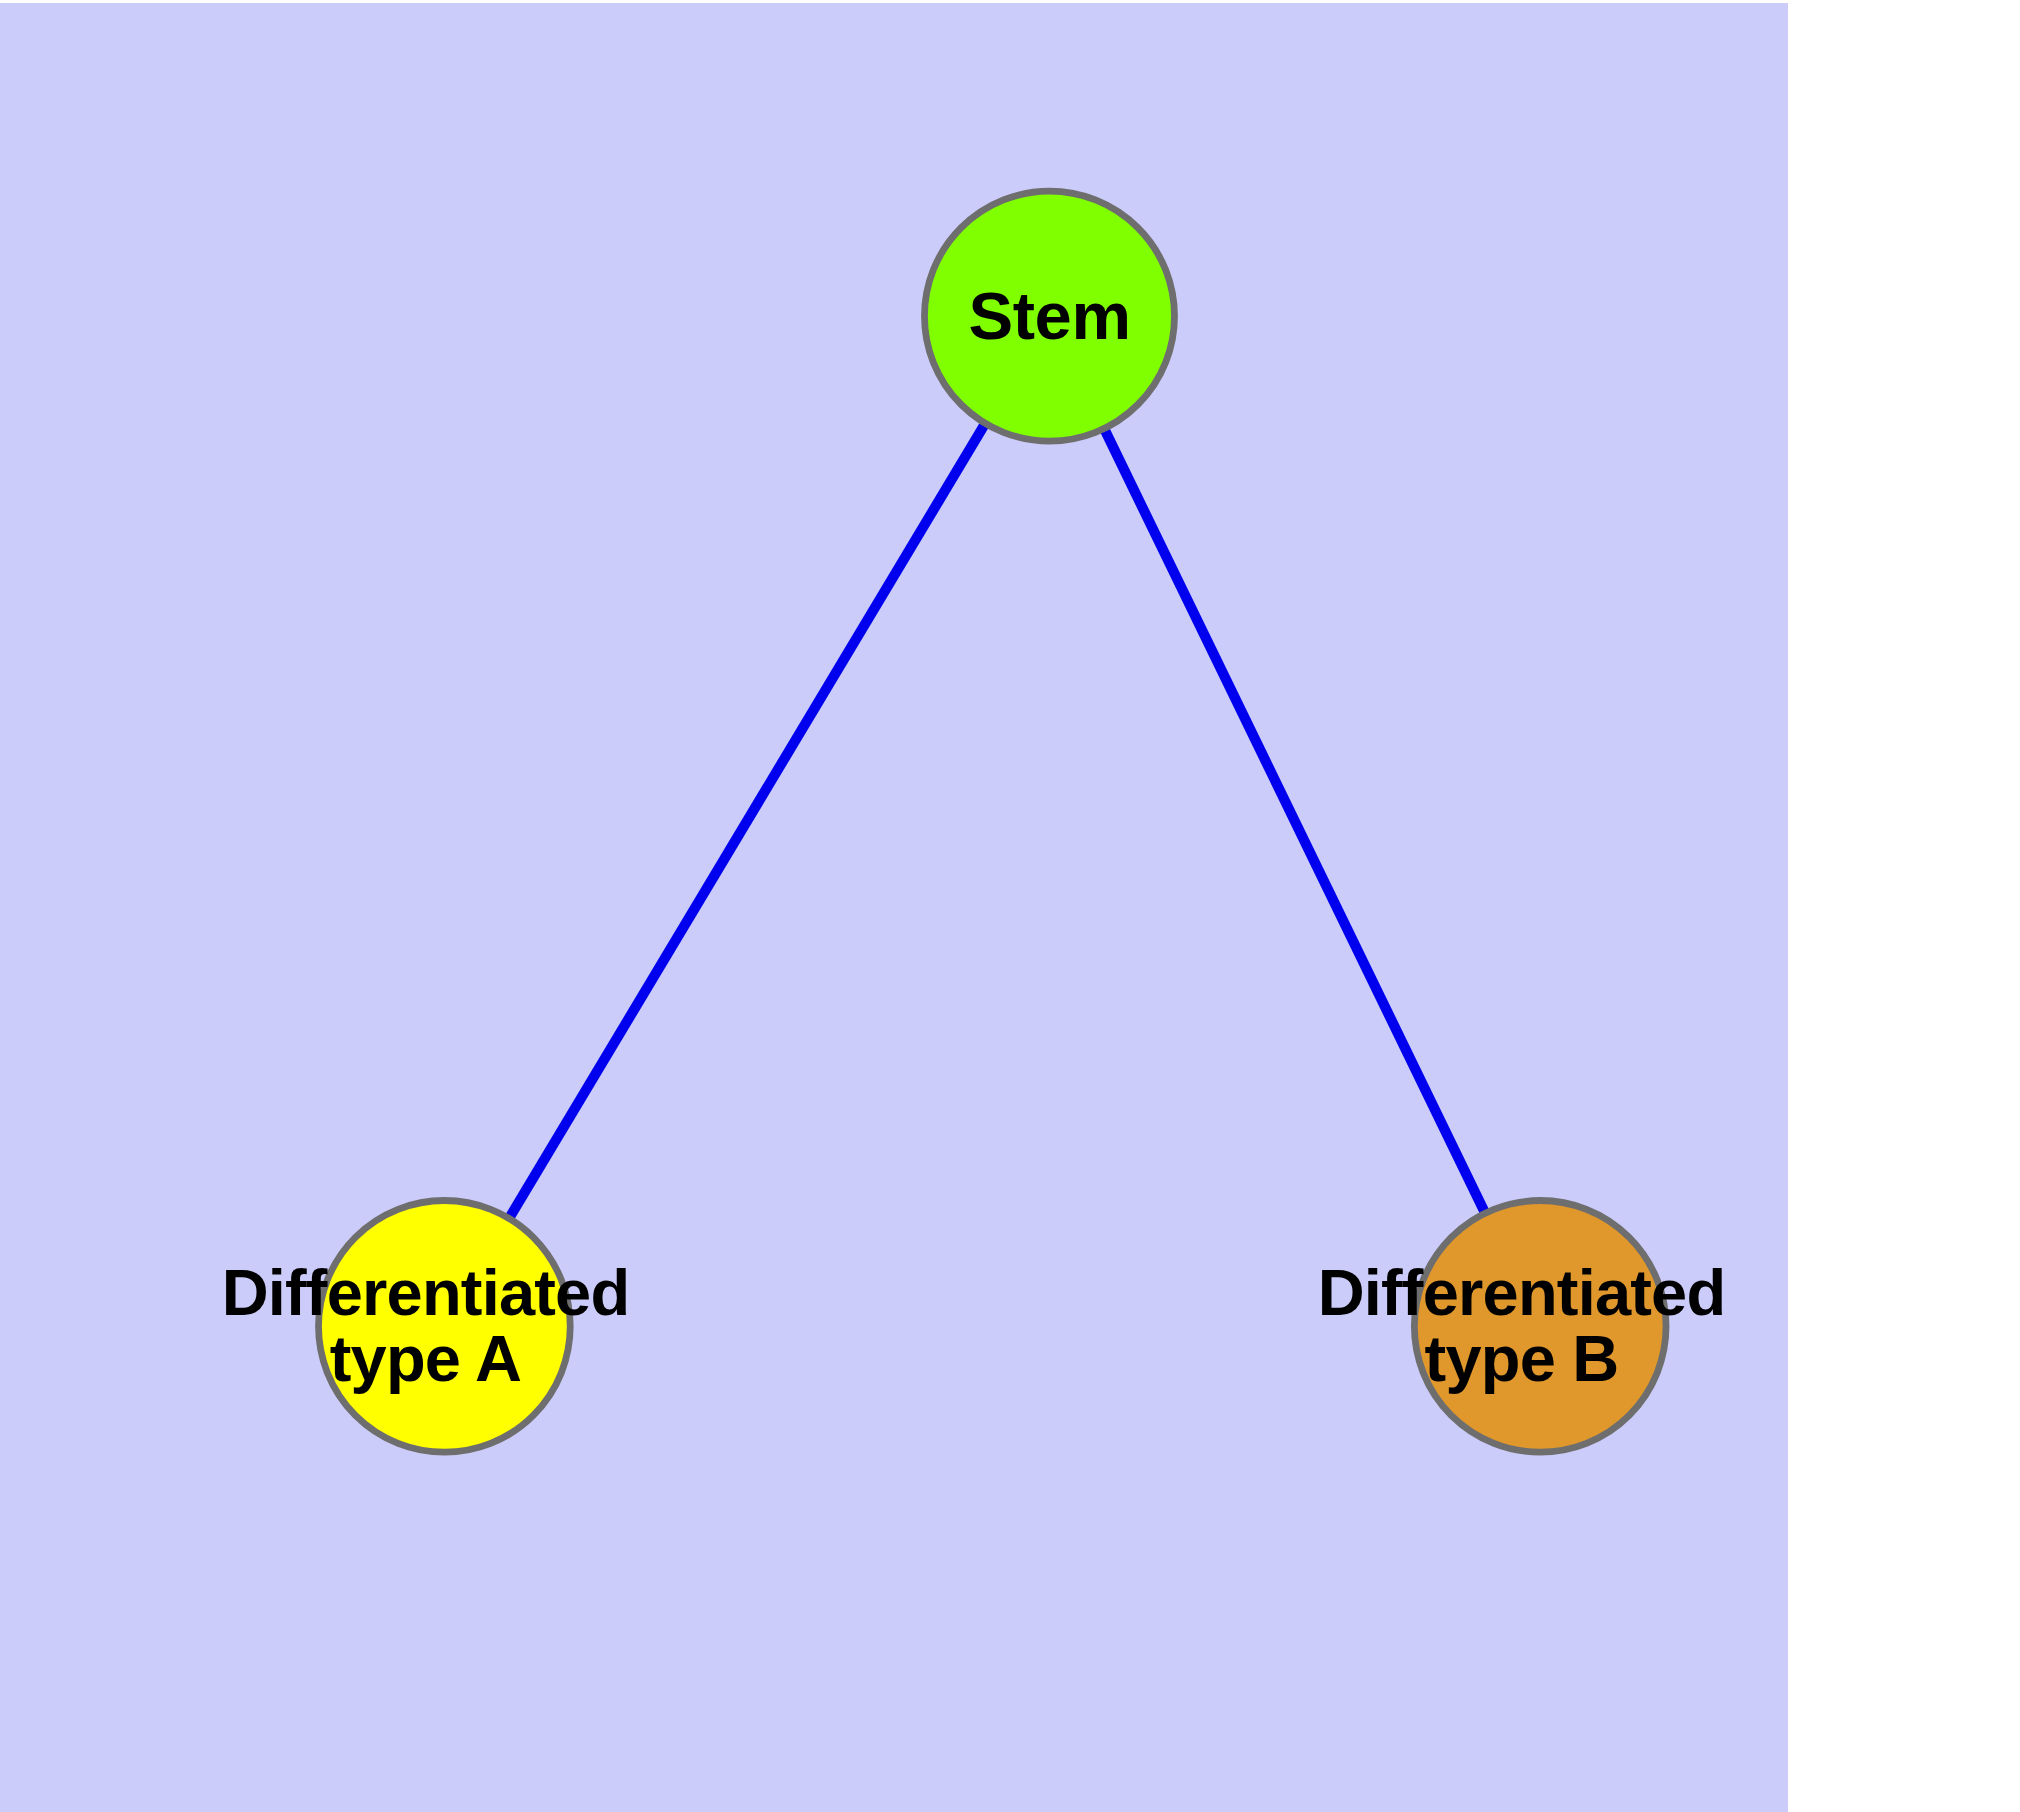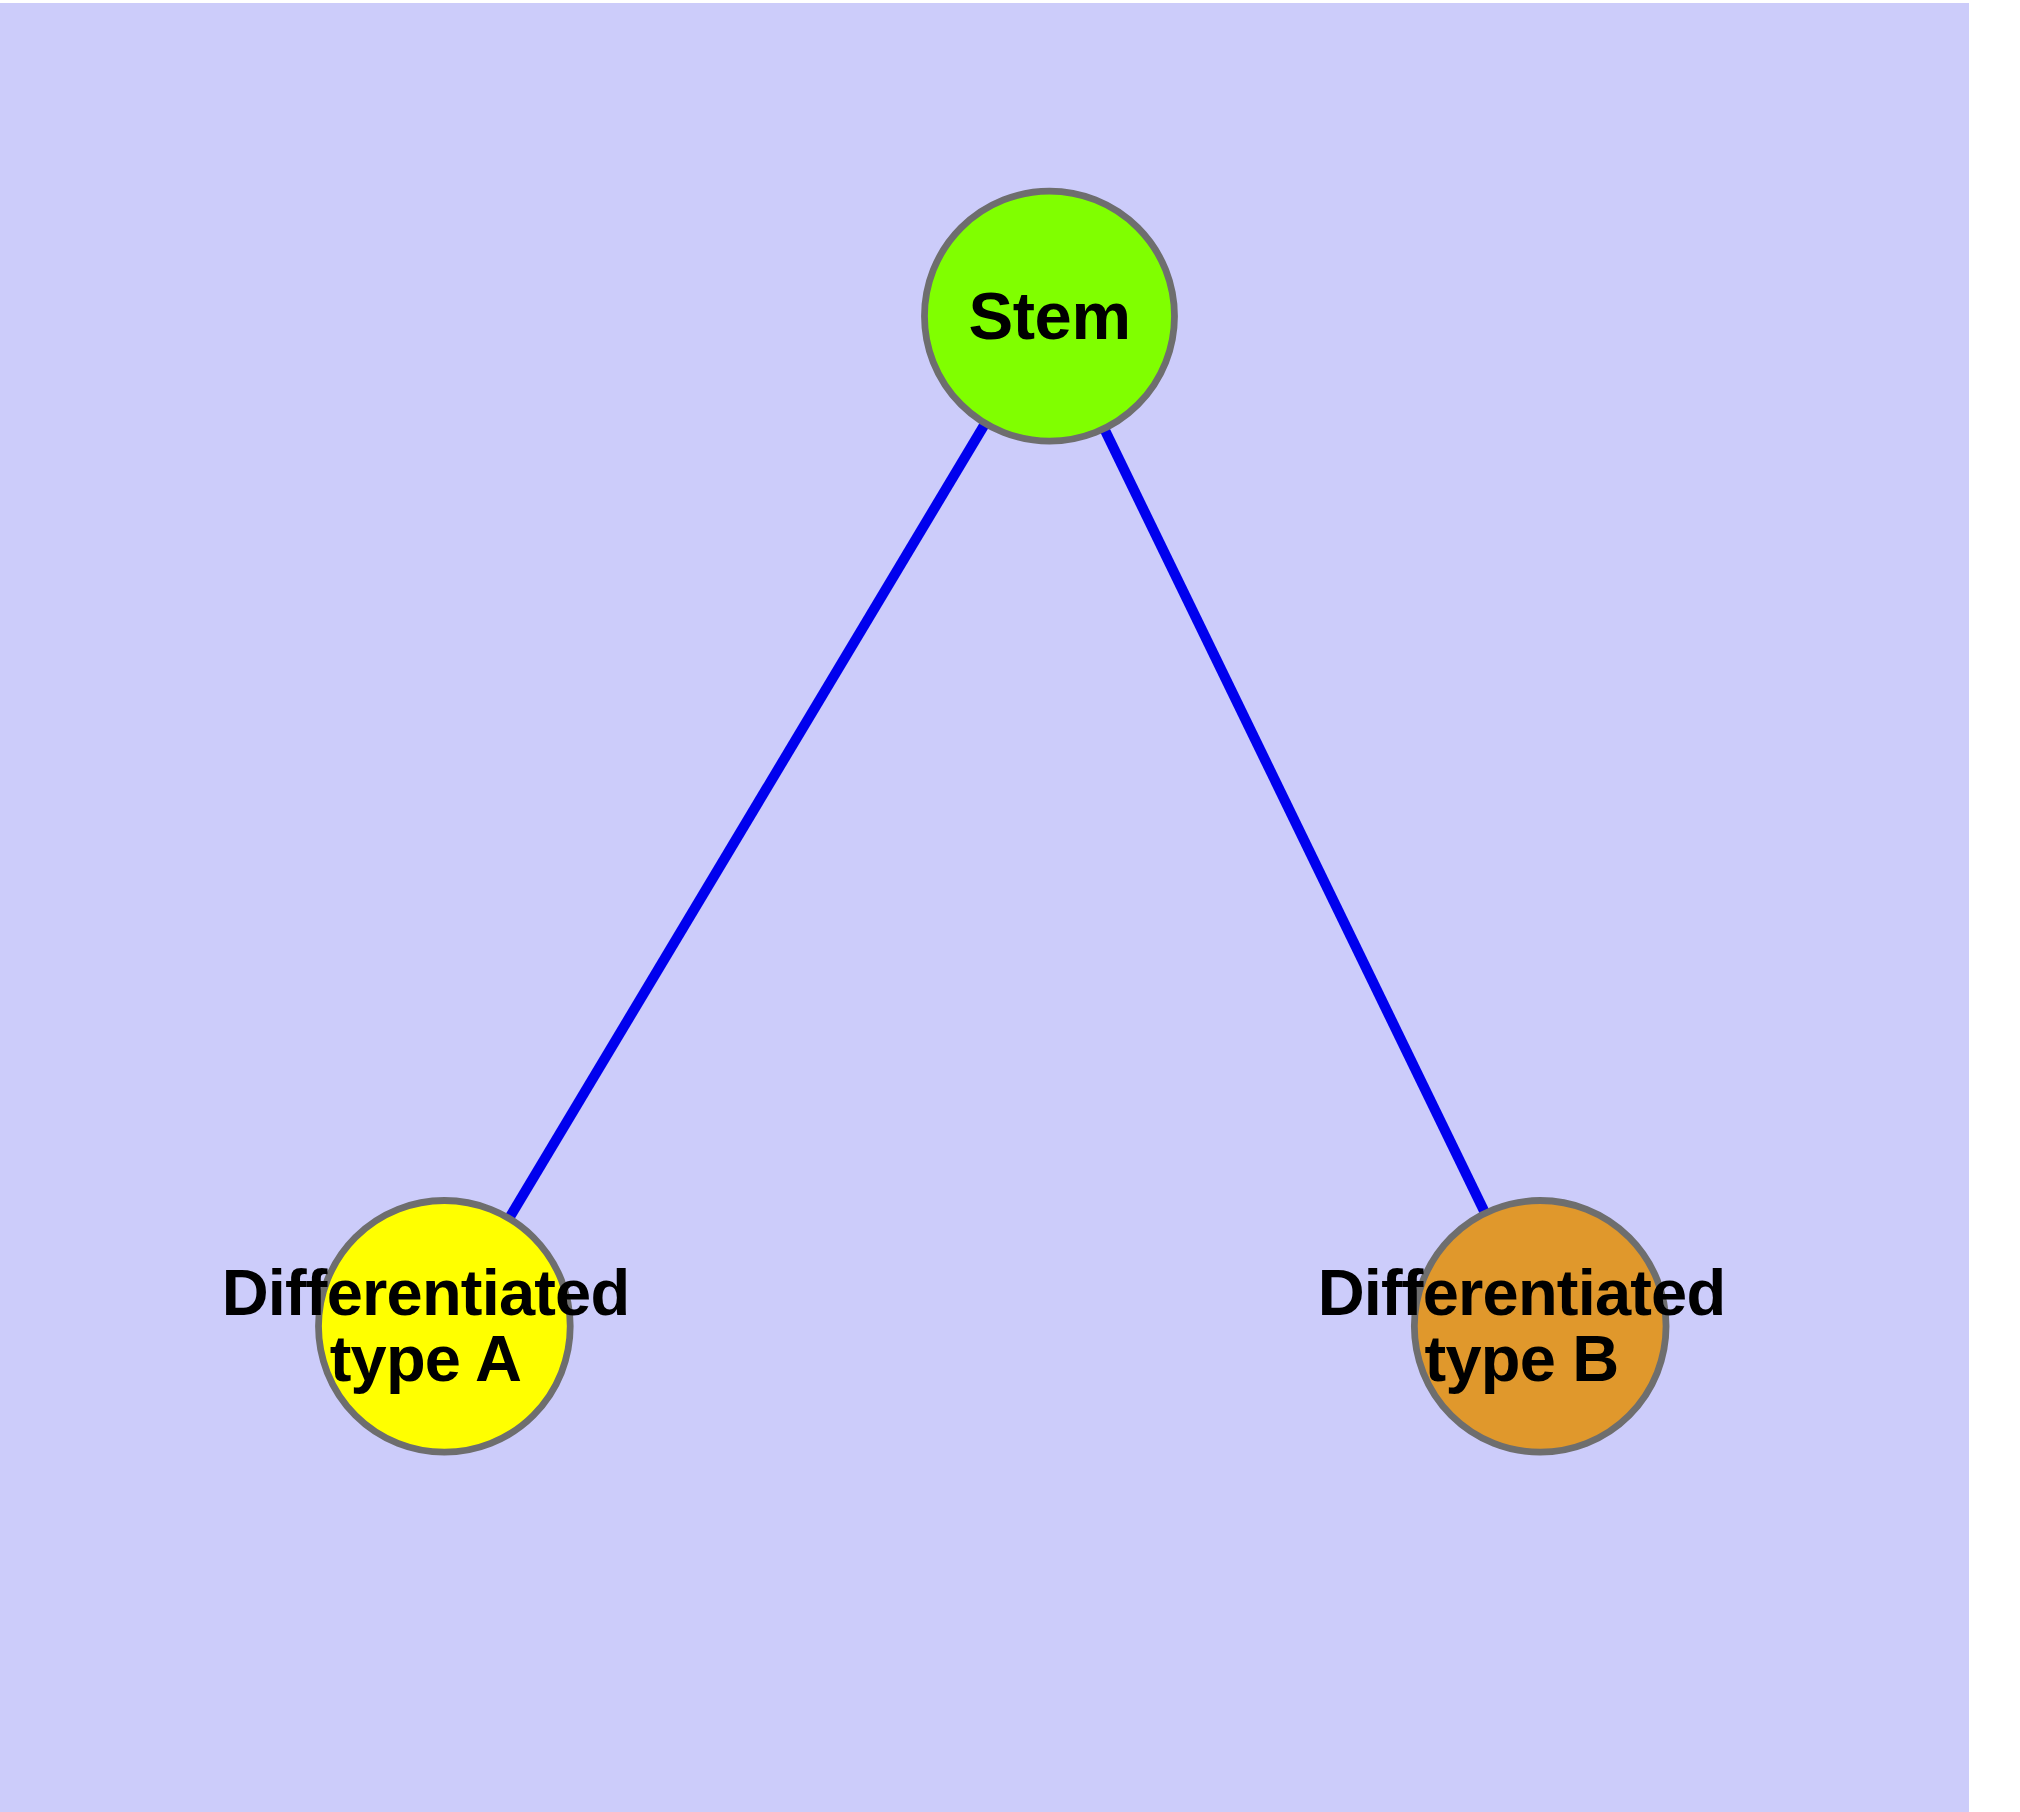--- a/index.html
+++ b/index.html
@@ -46,21 +46,21 @@
     letter-spacing: -0.4px;
   }
   .label-diff {
     font-size: 65px;
     letter-spacing: -0.8px;
   }
 </style>
 </head>
 <body>
 
-<div id="canvas" style="width: 1969px; height: 1812px;">
+<div id="canvas" style="width: 1788px; height: 1812px;">
 
   <div class="plot-bg"></div>
 
   <svg id="graph-svg" viewBox="0 0 2384 2138">
     <g>
       <line id="edge-0" x1="1162.2055627727534" y1="499.5363713933863" x2="600.3082978186177" y2="1437.6057549022516" stroke="#0000ee" stroke-width="12" stroke-linecap="butt"></line>
       <line id="edge-1" x1="1302.4459076051137" y1="505.6762035670043" x2="1752.117170987394" y2="1431.4242967477958" stroke="#0000ee" stroke-width="12" stroke-linecap="butt"></line>
     </g>
     <g>
       <circle id="node-0" cx="1238" cy="373" r="147.5" fill="#80ff00" stroke="#6e6e6e" stroke-width="8"></circle>

